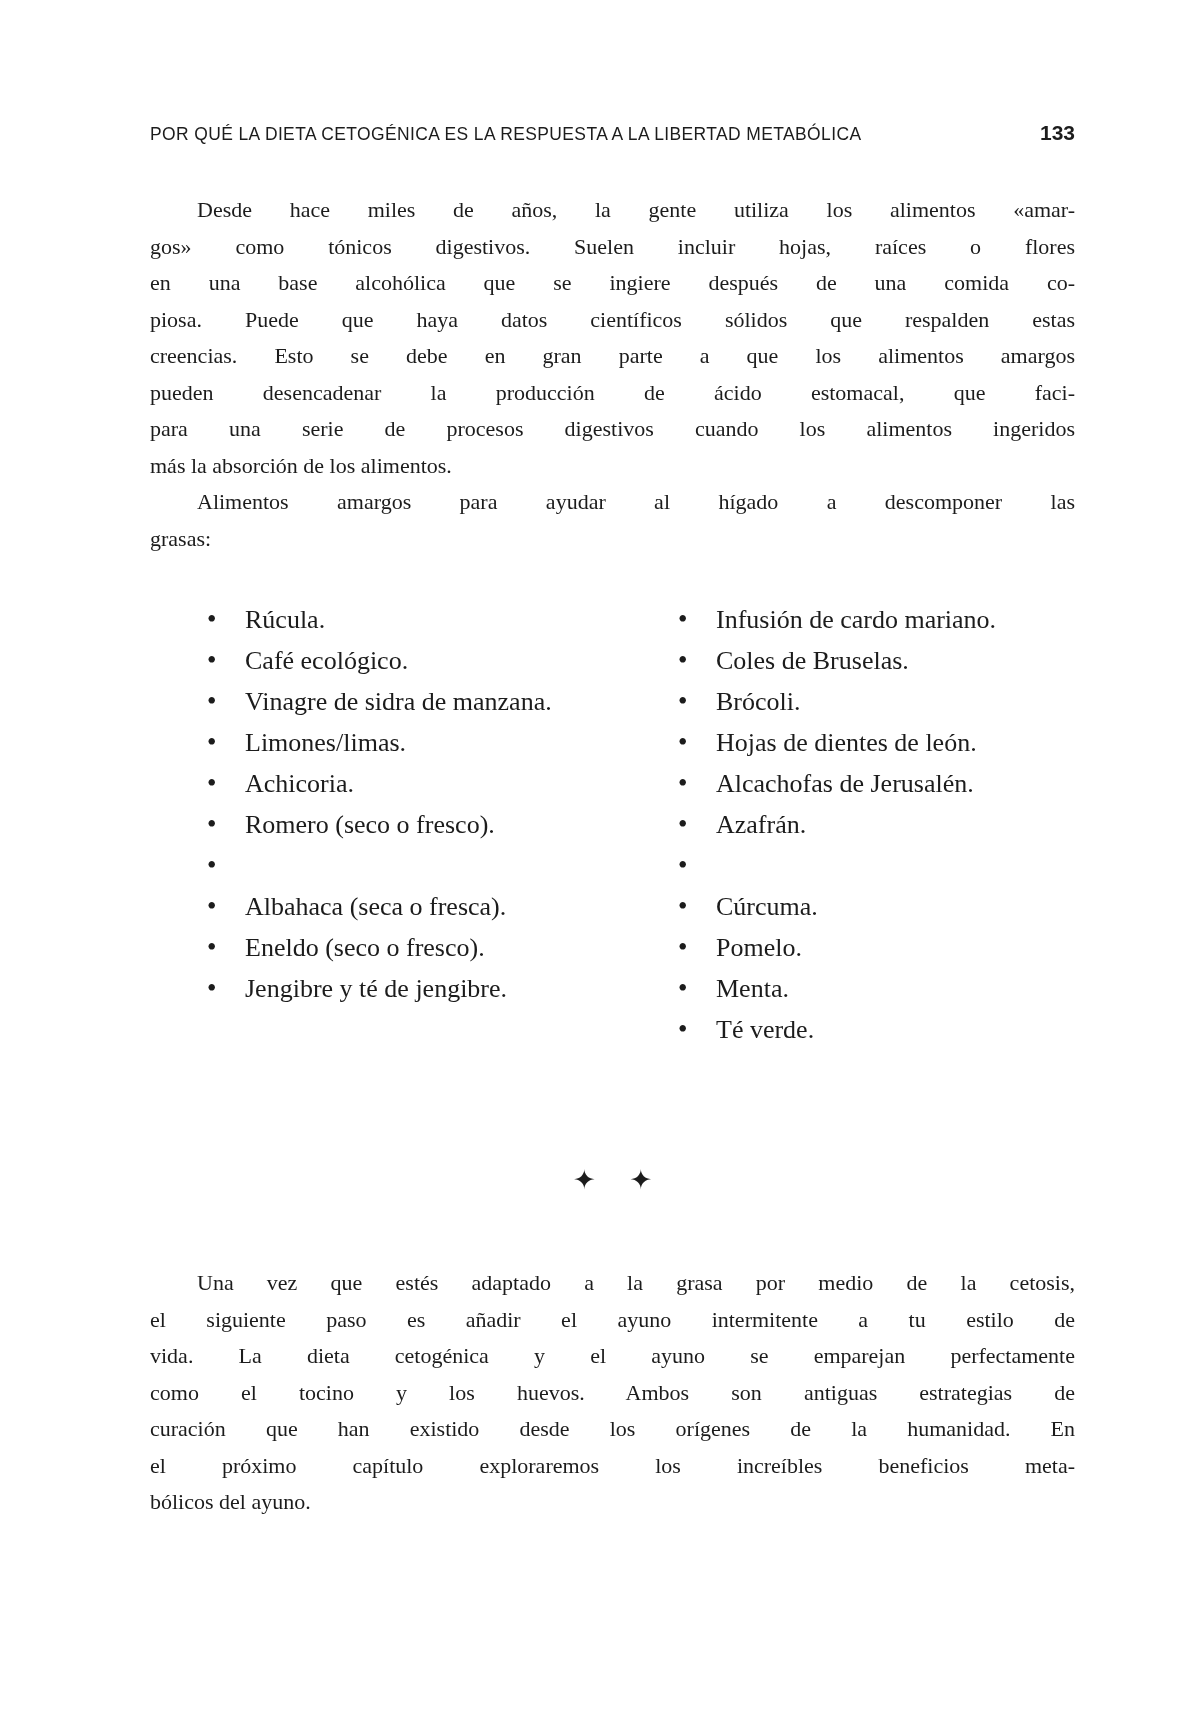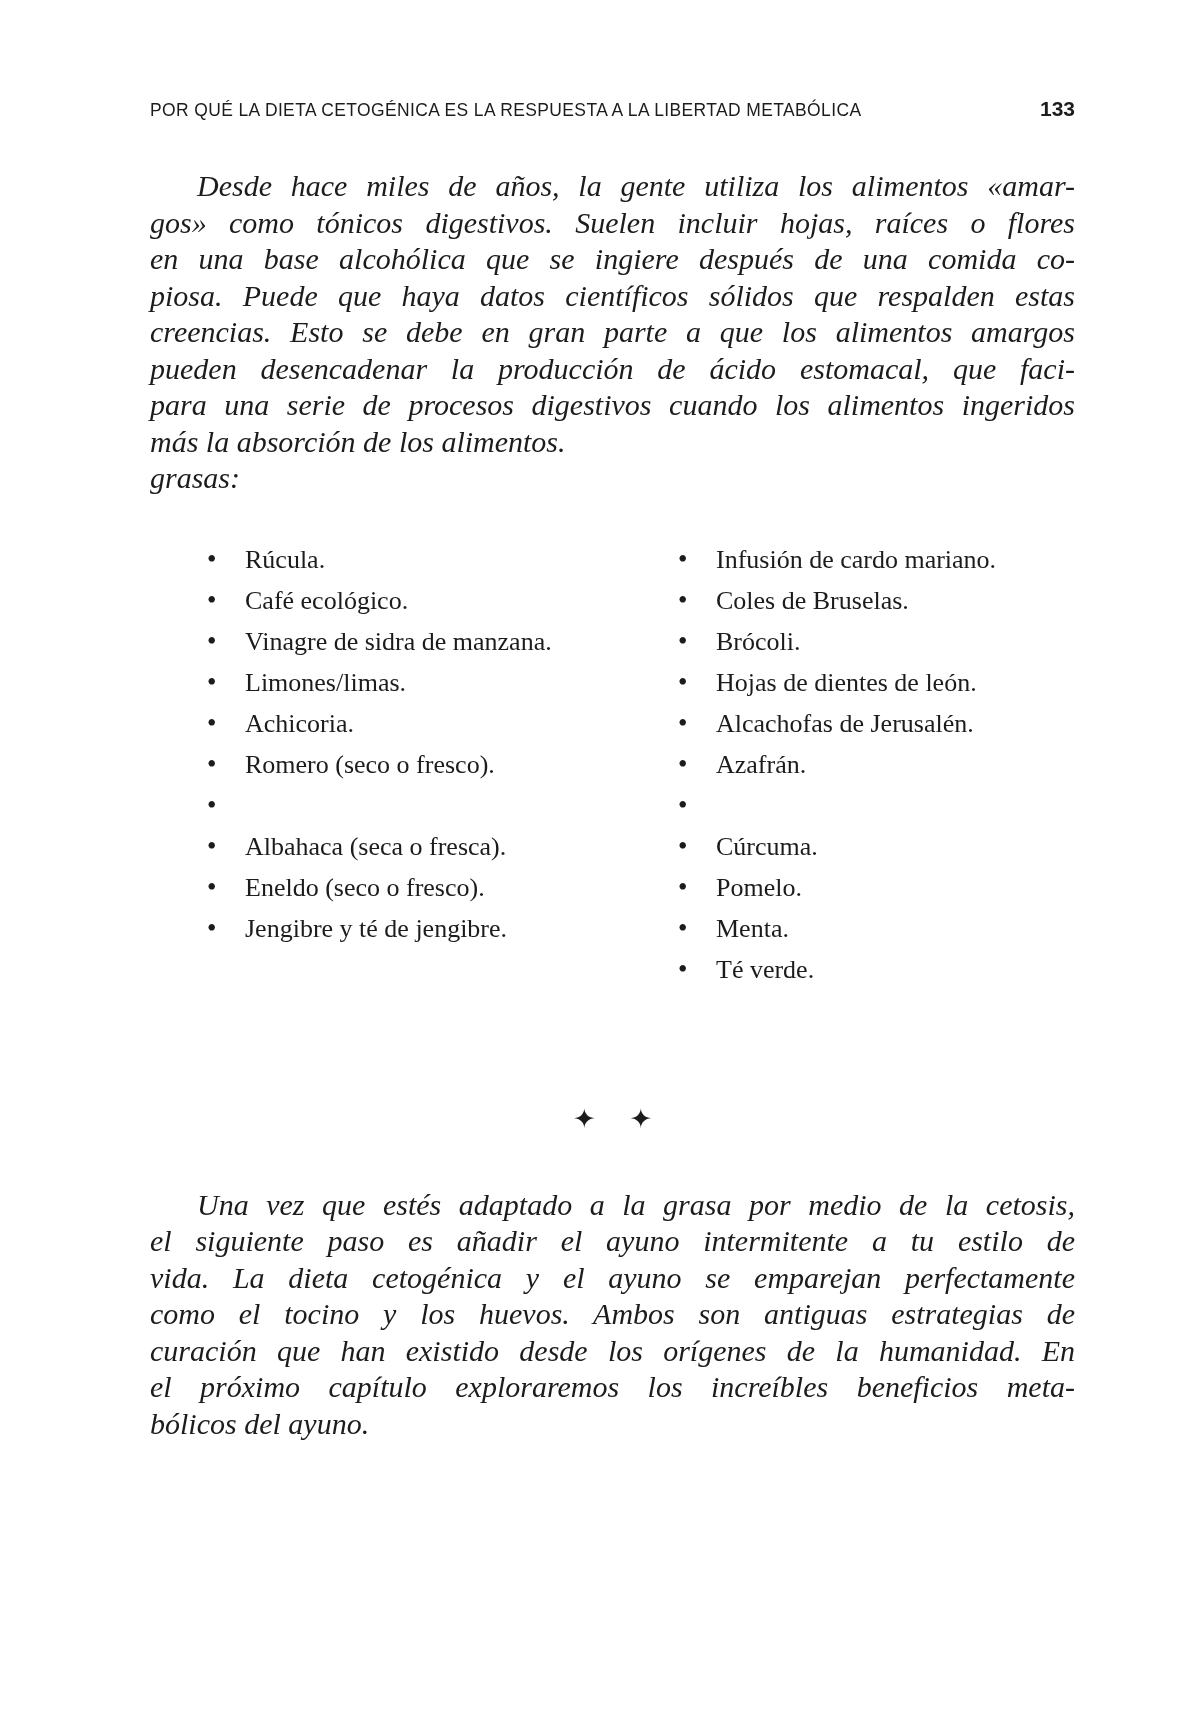--- a/index.html
+++ b/index.html
@@ -15,24 +15,24 @@
   .header {
     margin-top: 97px;
     display: flex; justify-content: space-between; align-items: flex-end;
     font-family: "Liberation Sans", sans-serif;
   }
   .header-title {
     font-size: 18px; letter-spacing: 0.4px; font-weight: 400;
     transform: scaleX(0.97); transform-origin: left center;
     white-space: nowrap;
   }
-  .page-number { font-size: 21px; font-weight: 700; }
+  .page-number { font-size: 21px; font-weight: 700; margin-top: 24px; }
 
   
-  .para { font-size: 30px; line-height: 36.5px; font-style: italic; }
+  .para { font-size: 22px; line-height: 36.5px; }
   .p1 { margin-top: 47px; }
   .line {
     white-space: nowrap;
     text-align: justify;
     text-align-last: justify;
   }
   .line.indent { text-indent: 47px; }
   .line.last { text-align-last: left; }
 
   
@@ -45,21 +45,21 @@
   .col-left .li-text { max-width: 322px; }
 
   
   .separator {
     margin-top: 108px; height: 42px;
     display: flex; justify-content: center; align-items: center; gap: 34px;
     font-family: "DejaVu Sans", sans-serif;
     font-size: 27px; color: #1c1c1c;
   }
 
-  .p3 { margin-top: 47px; }
+  .p3 { margin-top: 65px; }
 </style>
 </head>
 <body>
 
 <div class="page">
 
   <div class="header">
     <span class="header-title">POR QUÉ LA DIETA CETOGÉNICA ES LA RESPUESTA A LA LIBERTAD METABÓLICA</span>
     <span class="page-number">133</span>
   </div>
@@ -69,20 +69,21 @@
     <div class="line">gos» como tónicos digestivos. Suelen incluir hojas, raíces o flores</div>
     <div class="line">en una base alcohólica que se ingiere después de una comida co-</div>
     <div class="line">piosa. Puede que haya datos científicos sólidos que respalden estas</div>
     <div class="line">creencias. Esto se debe en gran parte a que los alimentos amargos</div>
     <div class="line">pueden desencadenar la producción de ácido estomacal, que faci-</div>
     <div class="line">para una serie de procesos digestivos cuando los alimentos ingeridos</div>
     <div class="line last">más la absorción de los alimentos.</div>
   </div>
 
   <div class="para">
+    <div class="line indent">Alimentos amargos para ayudar al hígado a descomponer las</div>
     <div class="line last">grasas:</div>
   </div>
 
   <div class="lists">
     <div class="col-left">
       <div class="li">
           <span class="bullet">•</span>
           <span class="li-text">Rúcula.</span>
         </div>
       <div class="li">

